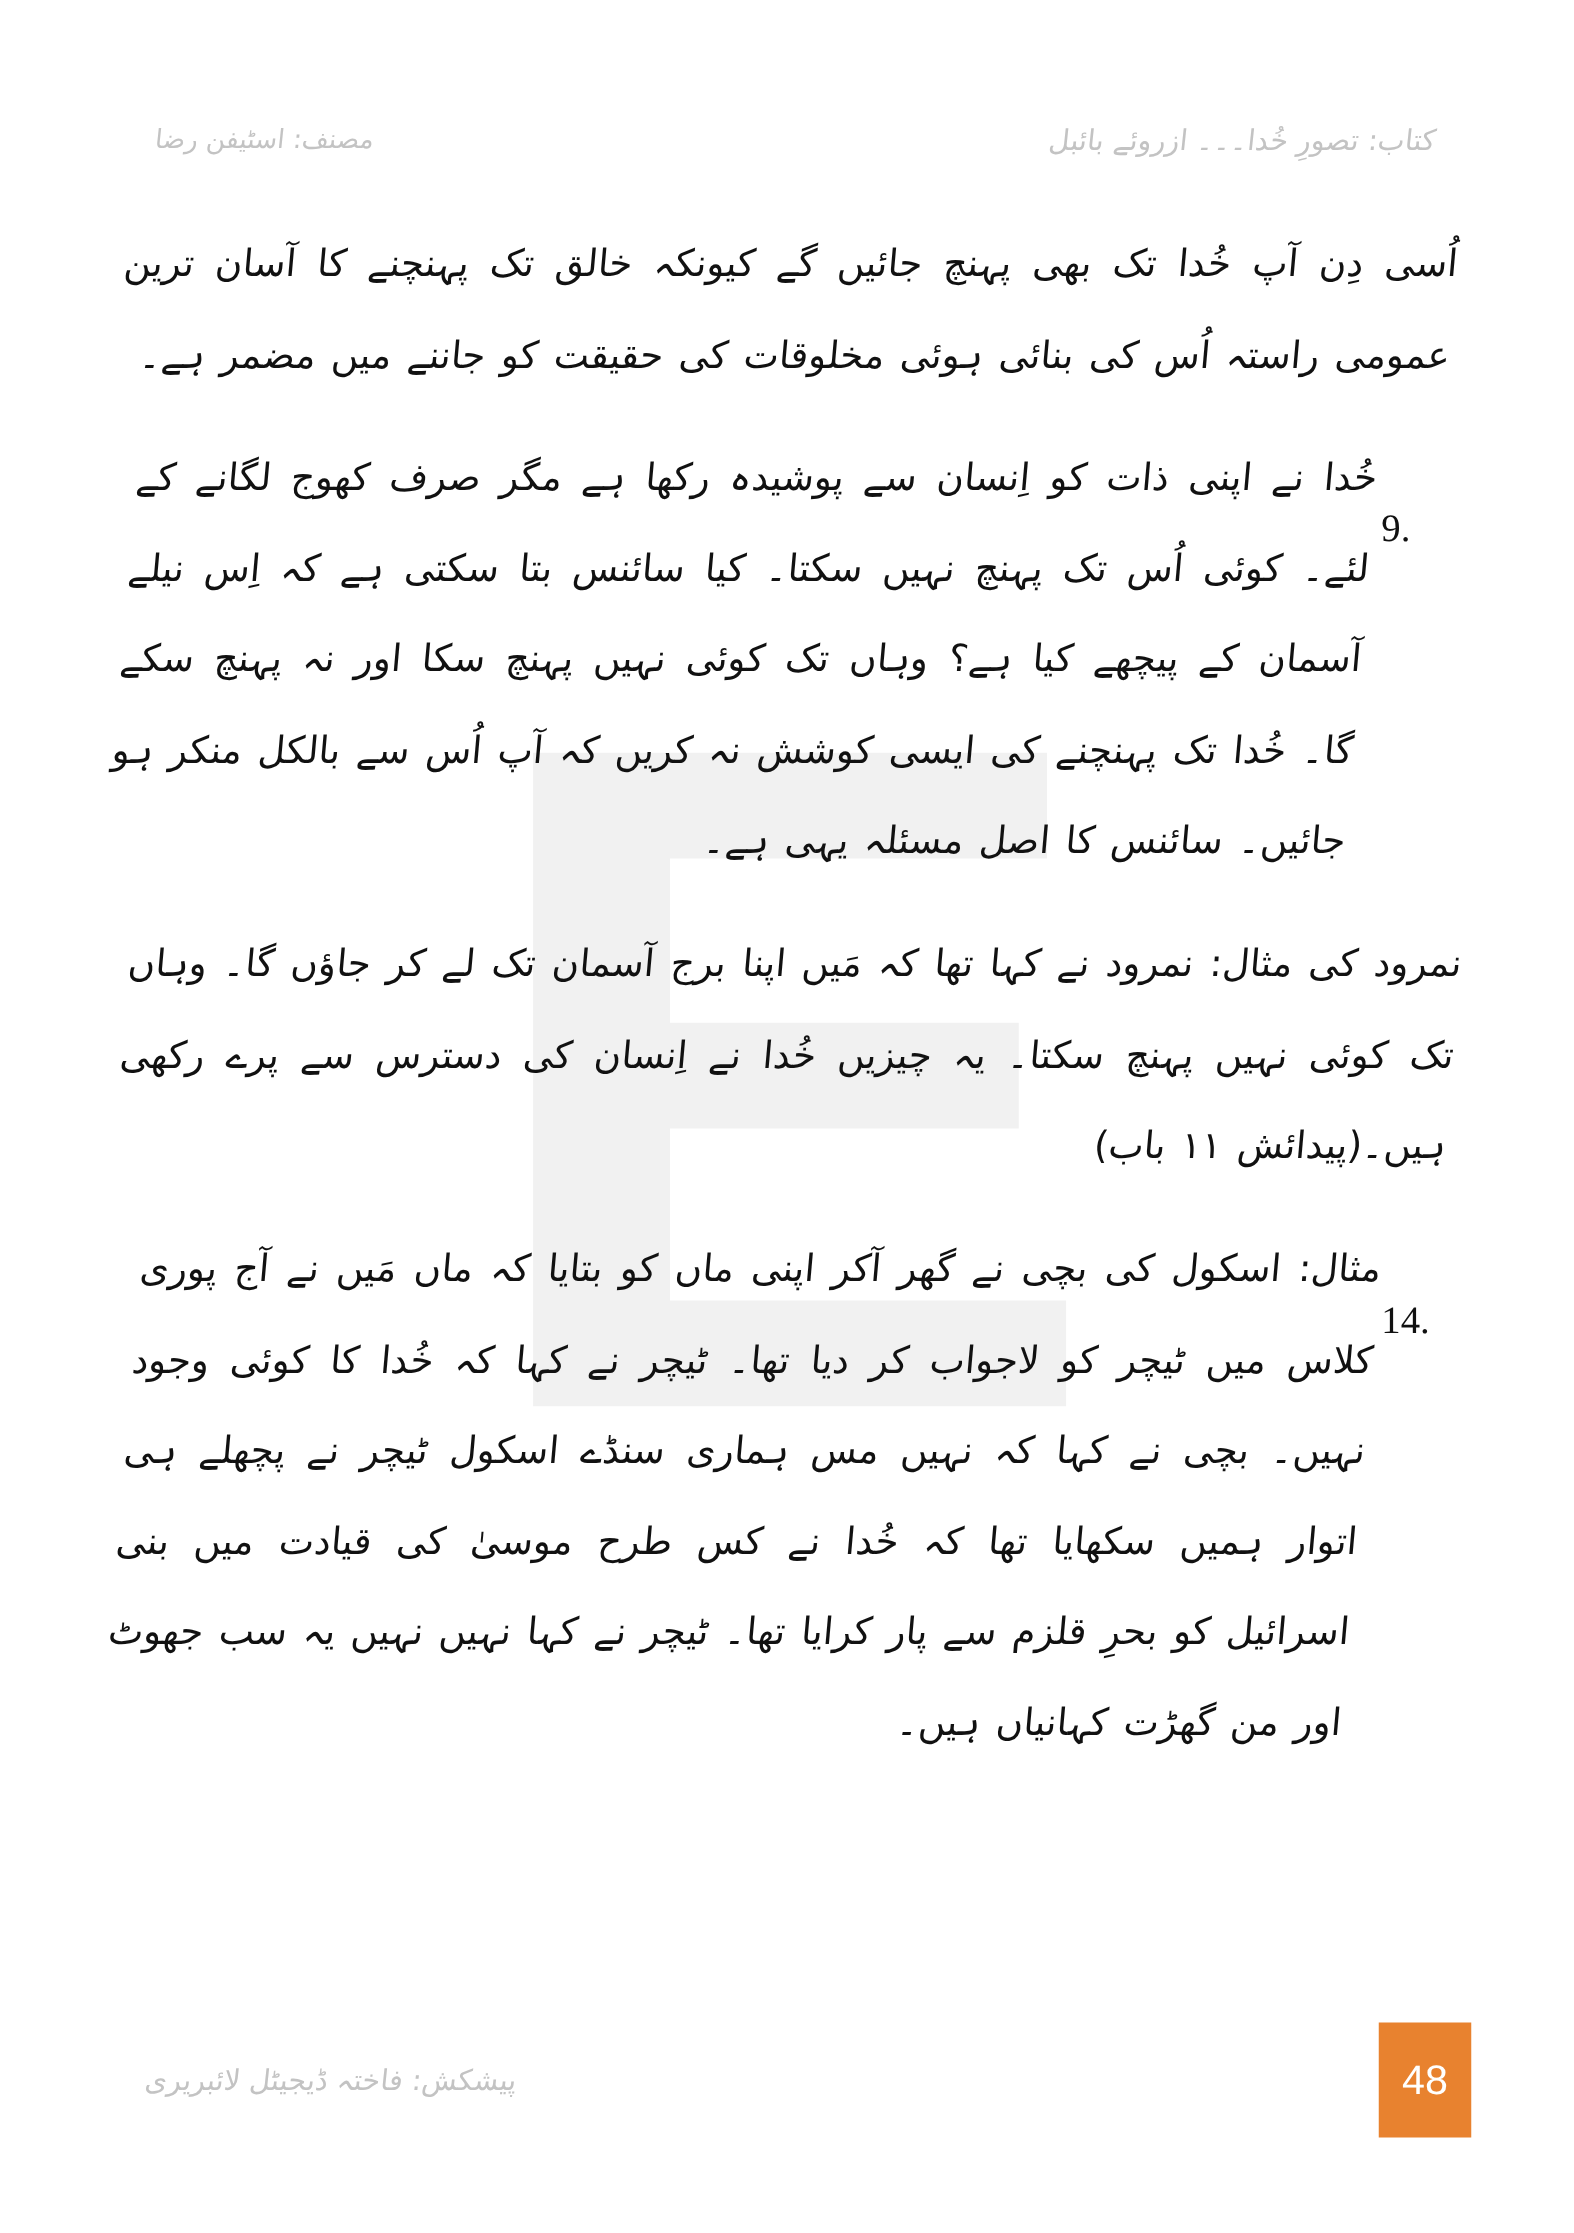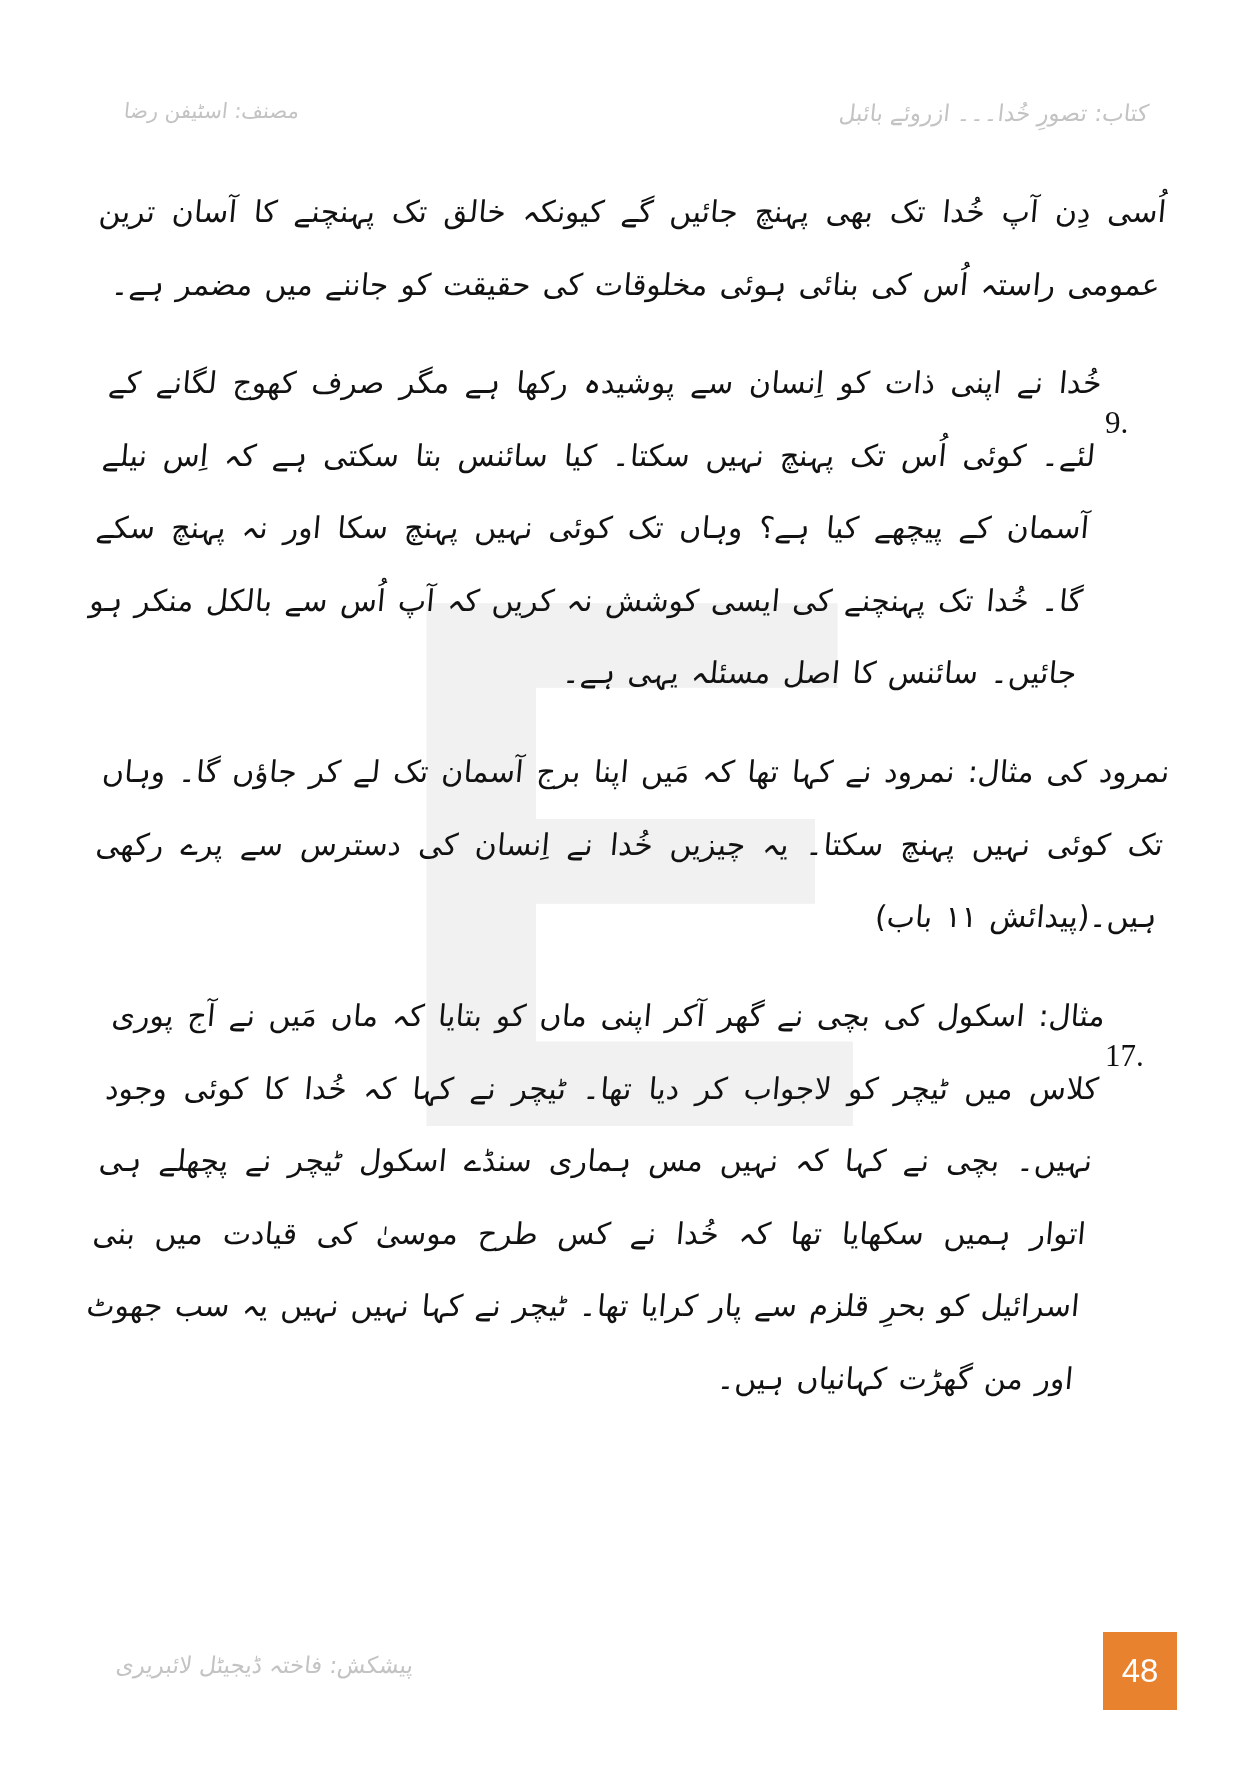--- a/index.html
+++ b/index.html
@@ -137,21 +137,21 @@
     font-size: 23px;
     white-space: nowrap;
     font-family: "DejaVu Sans", sans-serif;
     transform: skewX(-6deg);
   }
   .page-badge {
     position: absolute;
     right: -14px;
     bottom: 20px;
     width: 74px;
-    height: 78px;
+    height: 92px;
     display: flex;
     align-items: center;
     justify-content: center;
     color: #ffffff;
     font-family: "Liberation Sans", sans-serif;
     font-size: 33px;
     font-weight: 400;
     direction: ltr;
   }
 </style>
@@ -181,21 +181,21 @@
         <div class="para-body">
           <div class="para-text">خُدا نے اپنی ذات کو اِنسان سے پوشیدہ رکھا ہے مگر صرف کھوج لگانے کے لئے۔ کوئی اُس تک پہنچ نہیں سکتا۔ کیا سائنس بتا سکتی ہے کہ اِس نیلے آسمان کے پیچھے کیا ہے؟ وہاں تک کوئی نہیں پہنچ سکا اور نہ پہنچ سکے گا۔ خُدا تک پہنچنے کی ایسی کوشش نہ کریں کہ آپ اُس سے بالکل منکر ہو جائیں۔ سائنس کا اصل مسئلہ یہی ہے۔</div>
         </div>
       </div>
       <div class="para">
         <div class="para-body">
           <div class="para-text">نمرود کی مثال: نمرود نے کہا تھا کہ مَیں اپنا برج آسمان تک لے کر جاؤں گا۔ وہاں تک کوئی نہیں پہنچ سکتا۔ یہ چیزیں خُدا نے اِنسان کی دسترس سے پرے رکھی ہیں۔(پیدائش ۱۱ باب)</div>
         </div>
       </div>
       <div class="para">
-        <div class="para-number">17.</div>
+        <div class="para-number">14.</div>
         <div class="para-body">
           <div class="para-text">مثال: اسکول کی بچی نے گھر آکر اپنی ماں کو بتایا کہ ماں مَیں نے آج پوری کلاس میں ٹیچر کو لاجواب کر دیا تھا۔ ٹیچر نے کہا کہ خُدا کا کوئی وجود نہیں۔ بچی نے کہا کہ نہیں مس ہماری سنڈے اسکول ٹیچر نے پچھلے ہی اتوار ہمیں سکھایا تھا کہ خُدا نے کس طرح موسیٰ کی قیادت میں بنی اسرائیل کو بحرِ قلزم سے پار کرایا تھا۔ ٹیچر نے کہا نہیں نہیں یہ سب جھوٹ اور من گھڑت کہانیاں ہیں۔</div>
         </div>
       </div>
     </div>
 
   <div class="footer">
     <span class="footer-credit" style="color: rgb(195, 195, 195);">پیشکش: فاختہ ڈیجیٹل لائبریری</span>
     <div class="page-badge" style="background: rgb(232, 130, 47); color: rgb(255, 255, 255);">
       <span>48</span>

